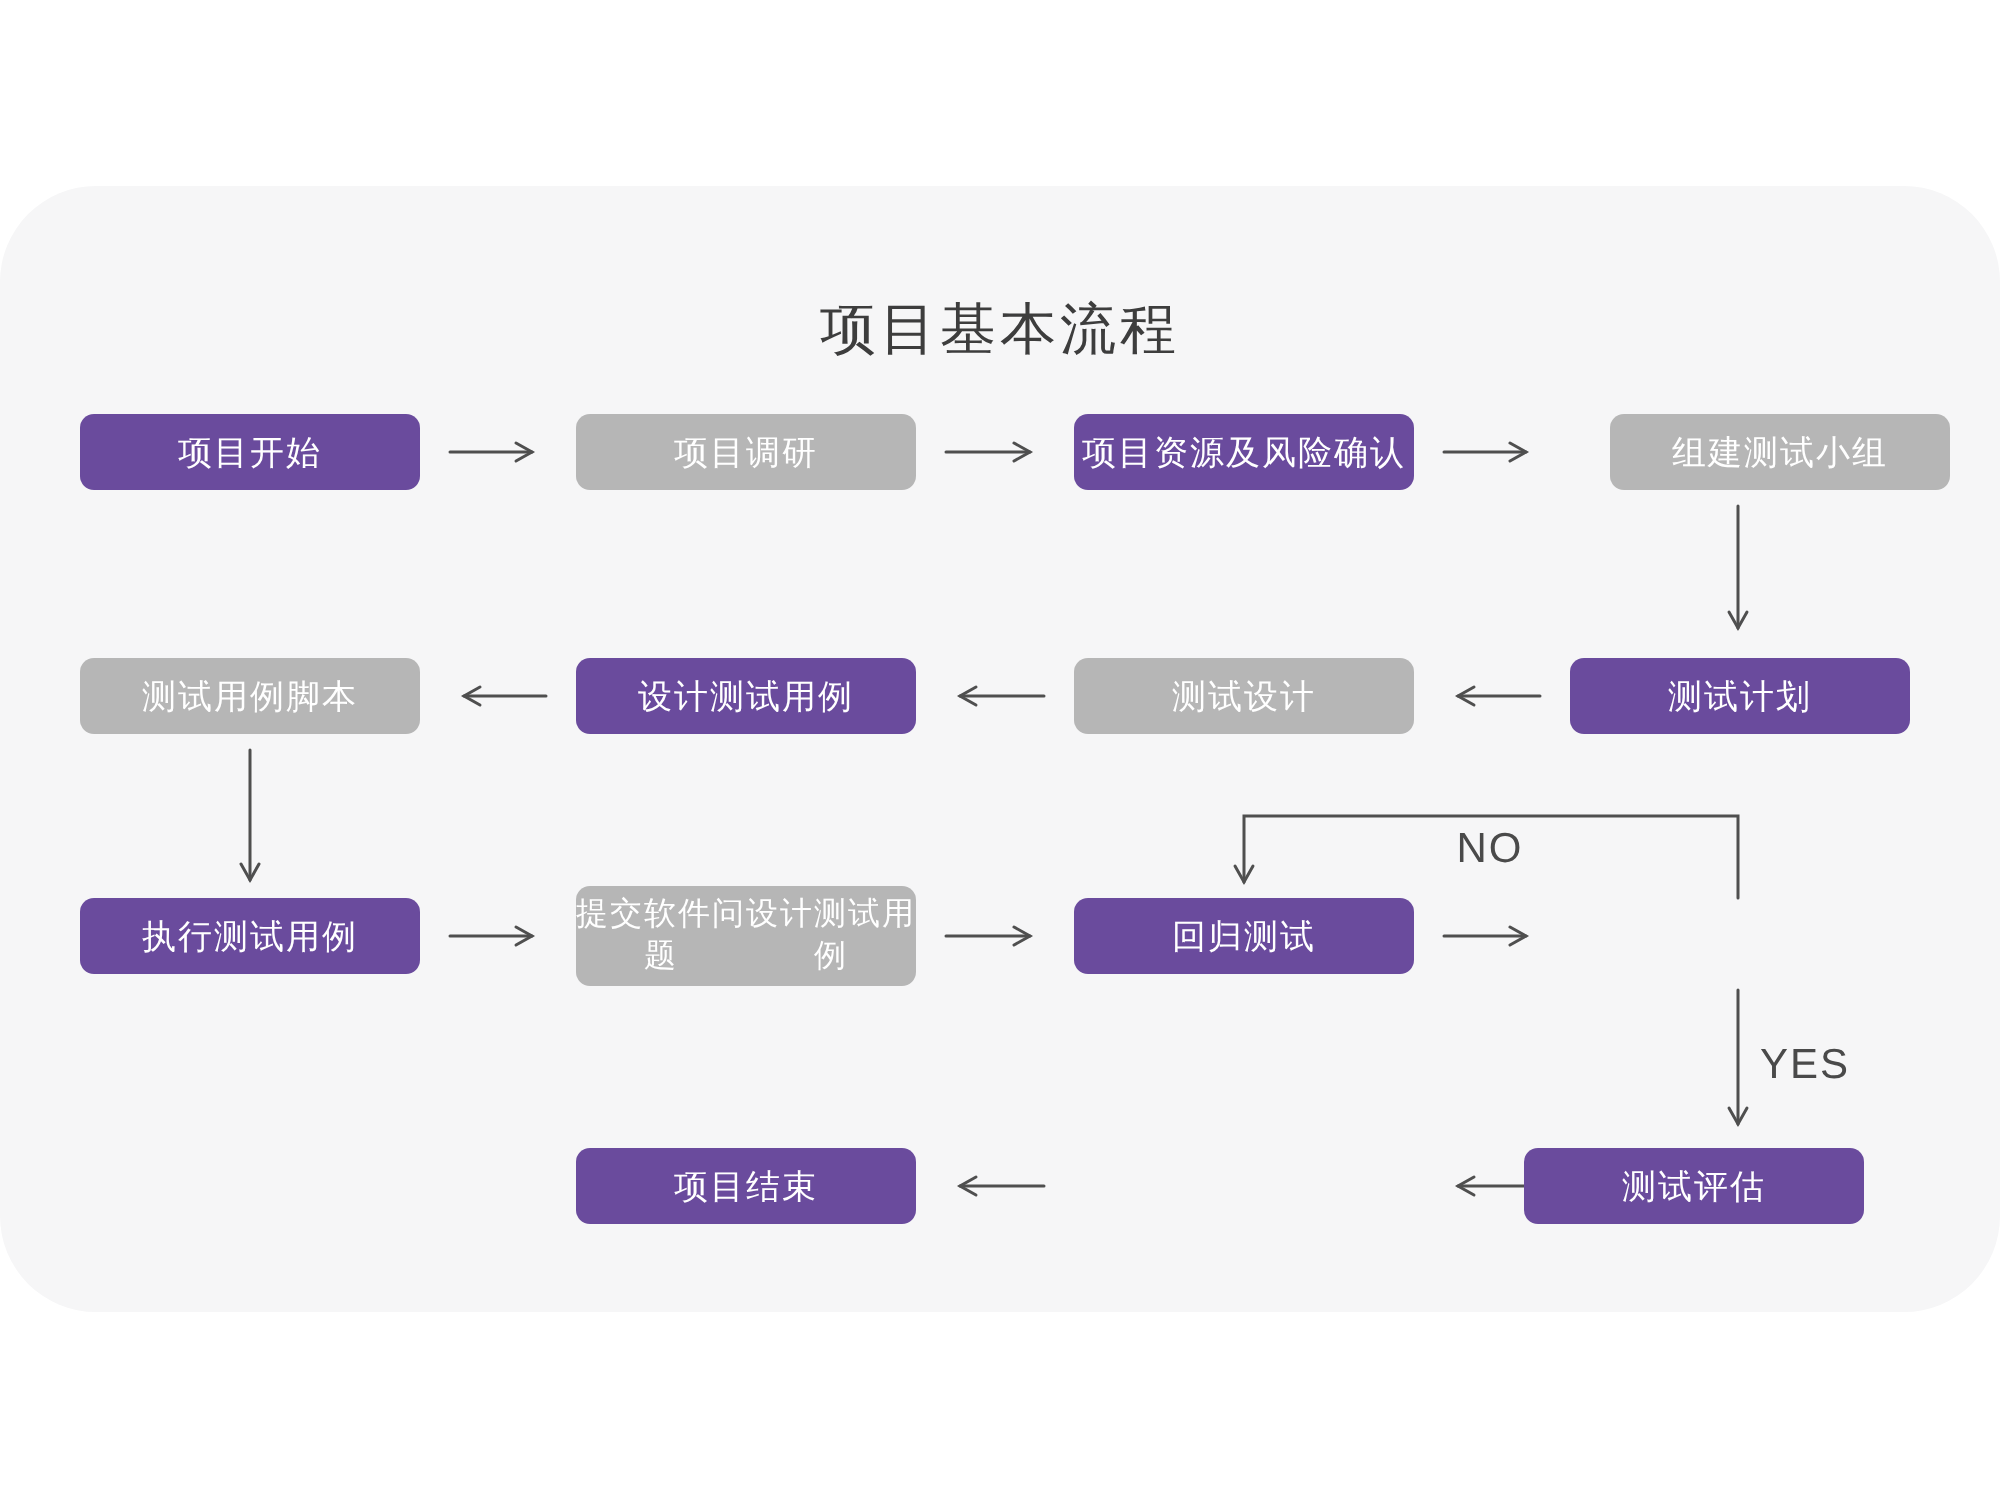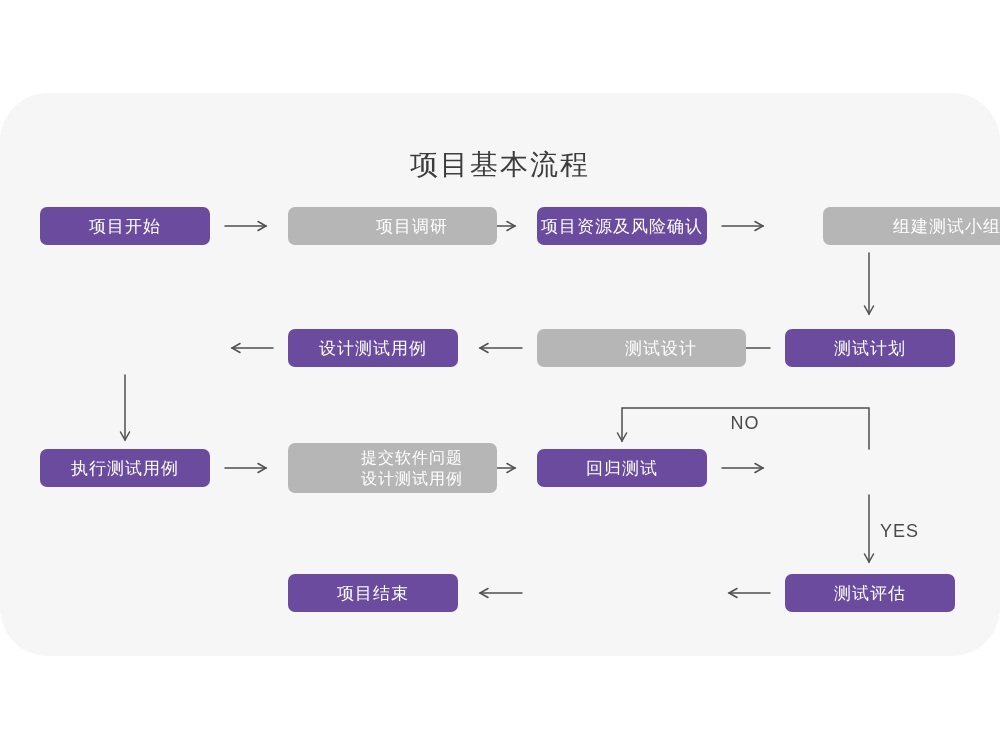--- a/index.html
+++ b/index.html
@@ -18,27 +18,27 @@
     text-align:center;font-size:28px;letter-spacing:2px;
     color:var(--title-text,#3d3d3d);
   }
   .node{
     position:absolute;width:170px;height:38px;border-radius:7px;
     display:flex;align-items:center;justify-content:center;
     color:var(--node-text,#ffffff);font-size:17px;letter-spacing:1px;
     text-align:center;
   }
   .node.primary{background:var(--node-primary,#6a4b9d);}
-  .node.secondary{background:var(--node-secondary,#b6b6b6);padding-left:39px;}
-  .node.tall{height:50px;flex-direction:column;font-size:16px;line-height:21px;top:443px;}
+  .node.secondary{background:var(--node-secondary,#b6b6b6);}
+  .node.tall{height:50px;flex-direction:row;font-size:16px;line-height:21px;top:443px;}
   .edges{position:absolute;inset:0;width:1000px;height:750px;pointer-events:none;}
   .edge{stroke:var(--arrow,#4f4f4f);stroke-width:1.5;fill:none;stroke-linecap:round;stroke-linejoin:miter;}
   .edge-head{stroke:var(--arrow,#4f4f4f);stroke-width:1.5;fill:none;stroke-linecap:round;}
   .branch-label{
-    position:absolute;font-size:18px;color:var(--branch-label-text,#4a4a4a);
+    position:absolute;font-size:21px;color:var(--branch-label-text,#4a4a4a);
     letter-spacing:1px;
   }
   .branch-label.no{left:705px;top:413px;width:80px;text-align:center;}
   .branch-label.yes{left:880px;top:521px;}
 </style>
 </head>
 <body>
 
 <div class="stage">
 
@@ -76,29 +76,30 @@
     <path class="edge" d="M770 593 H729" marker-end="url(#arrow)"></path>
     <path class="edge" d="M522 593 H480" marker-end="url(#arrow)"></path>
   </svg>
 
   <div class="branch-label no">NO</div>
   <div class="branch-label yes">YES</div>
 
   <div class="node primary" style="left:40px;top:207px">项目开始</div>
   <div class="node secondary" style="left:288px;top:207px">项目调研</div>
   <div class="node primary" style="left:537px;top:207px">项目资源及风险确认</div>
-  <div class="node secondary" style="left:823px;top:207px">组建测试小组</div>
+  <div class="node secondary" style="left:805px;top:207px">组建测试小组</div>
 
   <div class="node primary" style="left:785px;top:329px">测试计划</div>
   <div class="node secondary" style="left:537px;top:329px">测试设计</div>
   <div class="node primary" style="left:288px;top:329px">设计测试用例</div>
+  <div class="node secondary" style="left:40px;top:329px">测试用例脚本</div>
 
   <div class="node primary" style="left:40px;top:449px">执行测试用例</div>
   <div class="node secondary tall" style="left:288px">
     <span>提交软件问题</span>
     <span>设计测试用例</span>
   </div>
   <div class="node primary" style="left:537px;top:449px">回归测试</div>
 
-  <div class="node primary" style="left:785px;top:574px">测试评估</div>
+  <div class="node primary" style="left:762px;top:574px">测试评估</div>
   <div class="node primary" style="left:288px;top:574px">项目结束</div>
 
 </div>
 
 </body></html>

